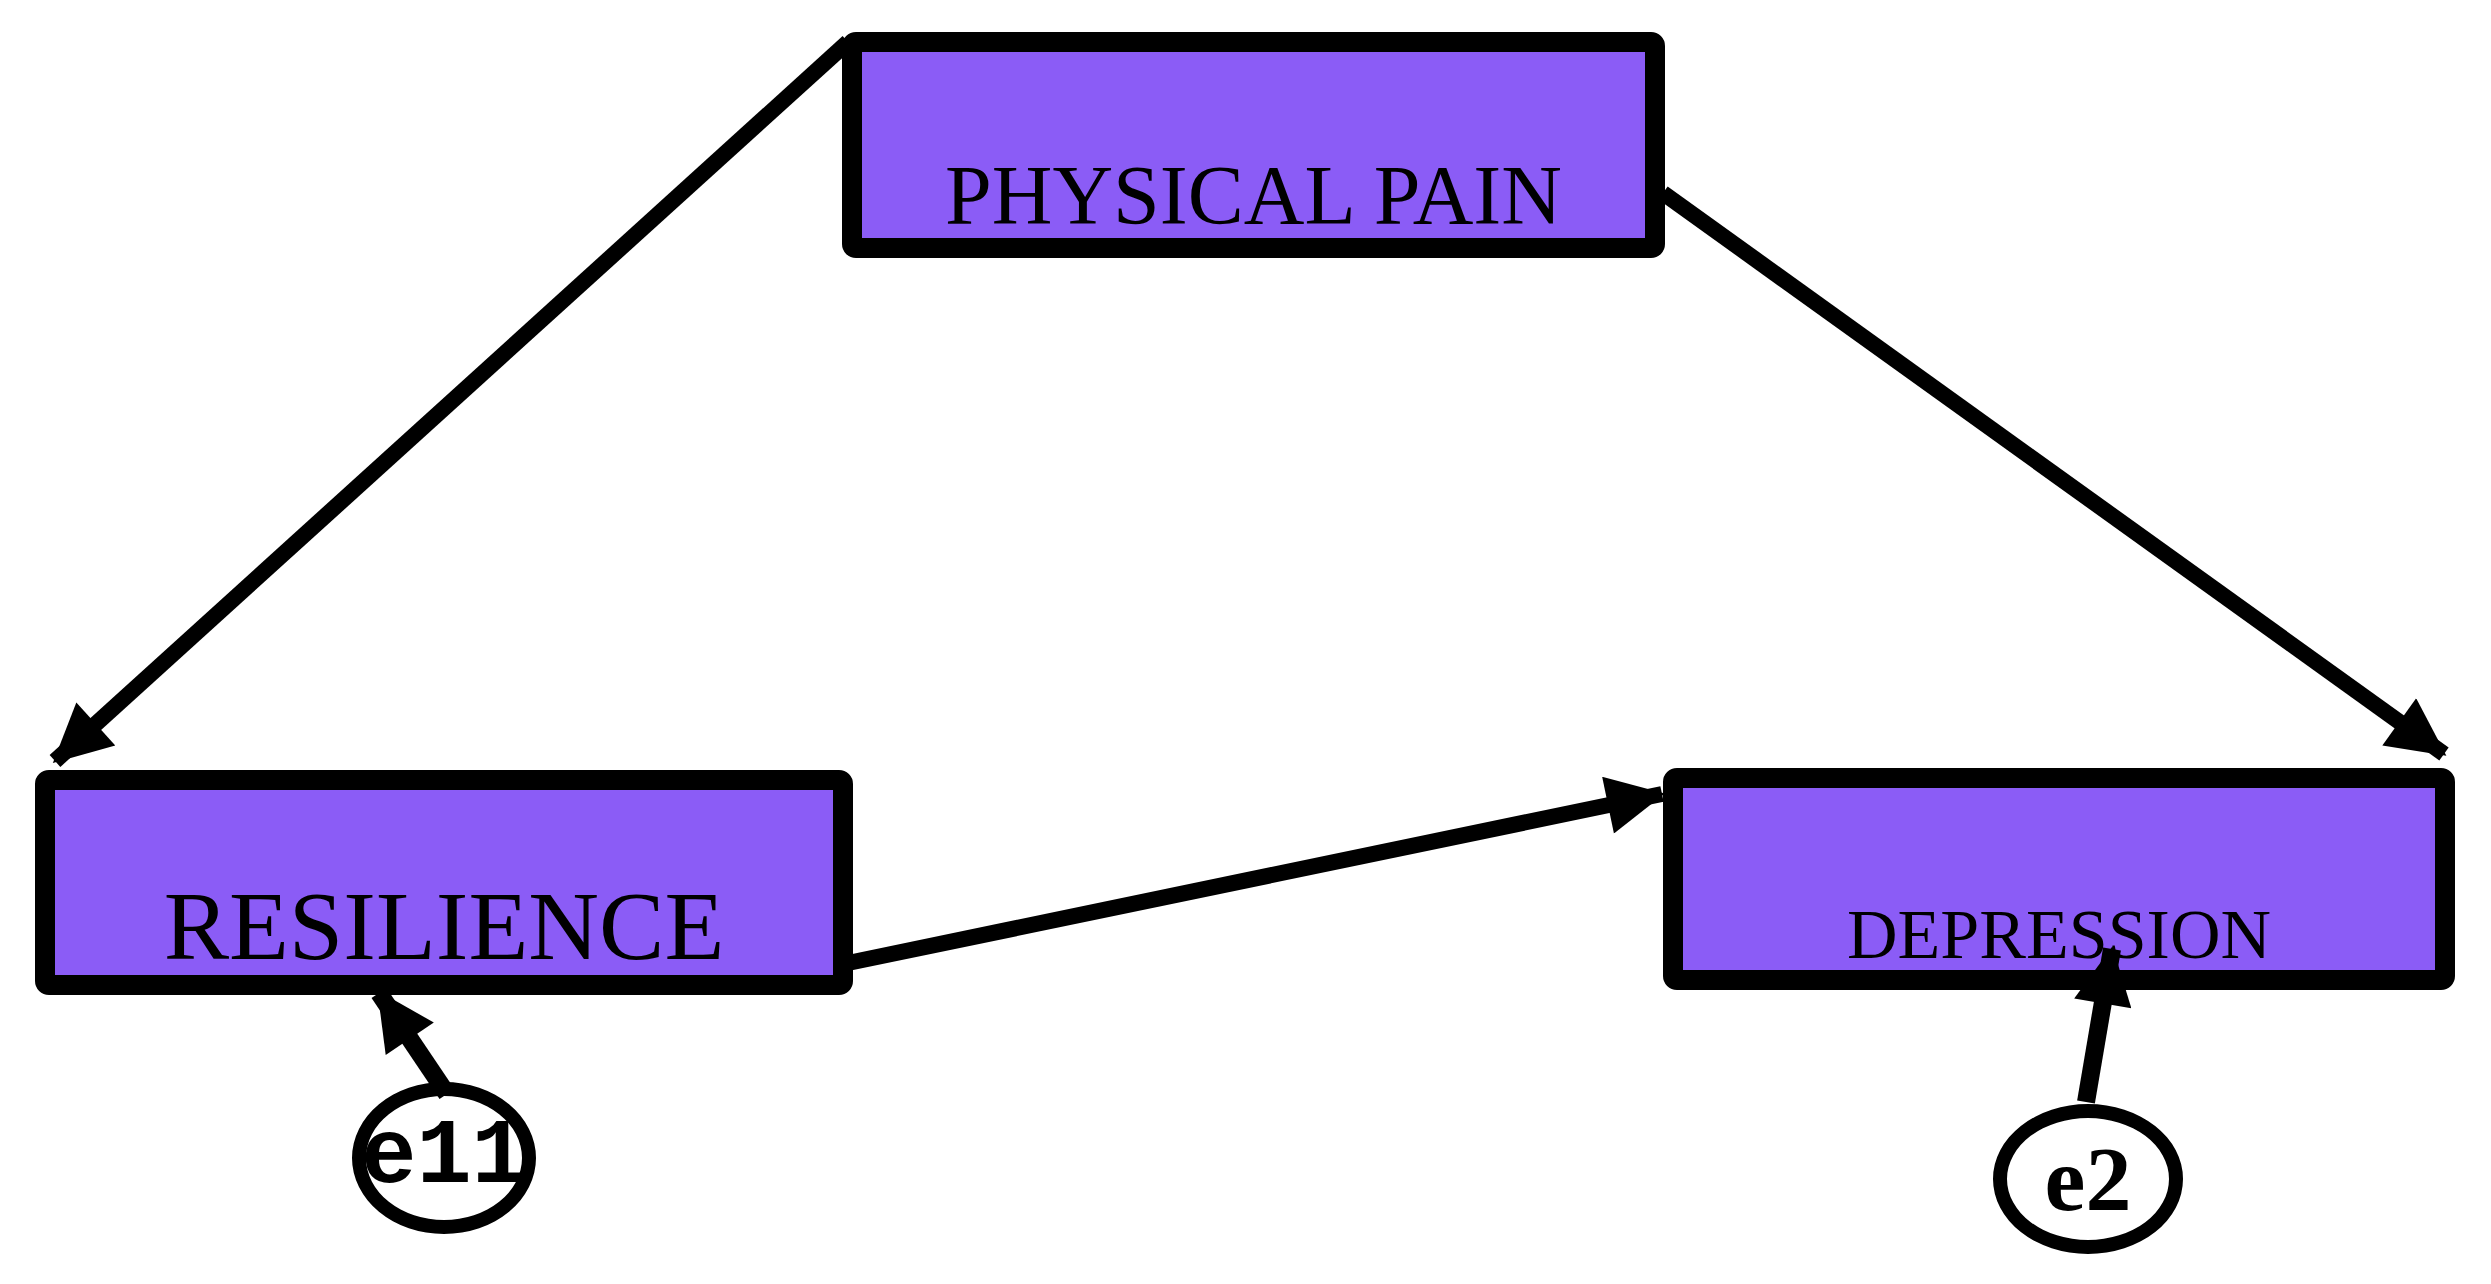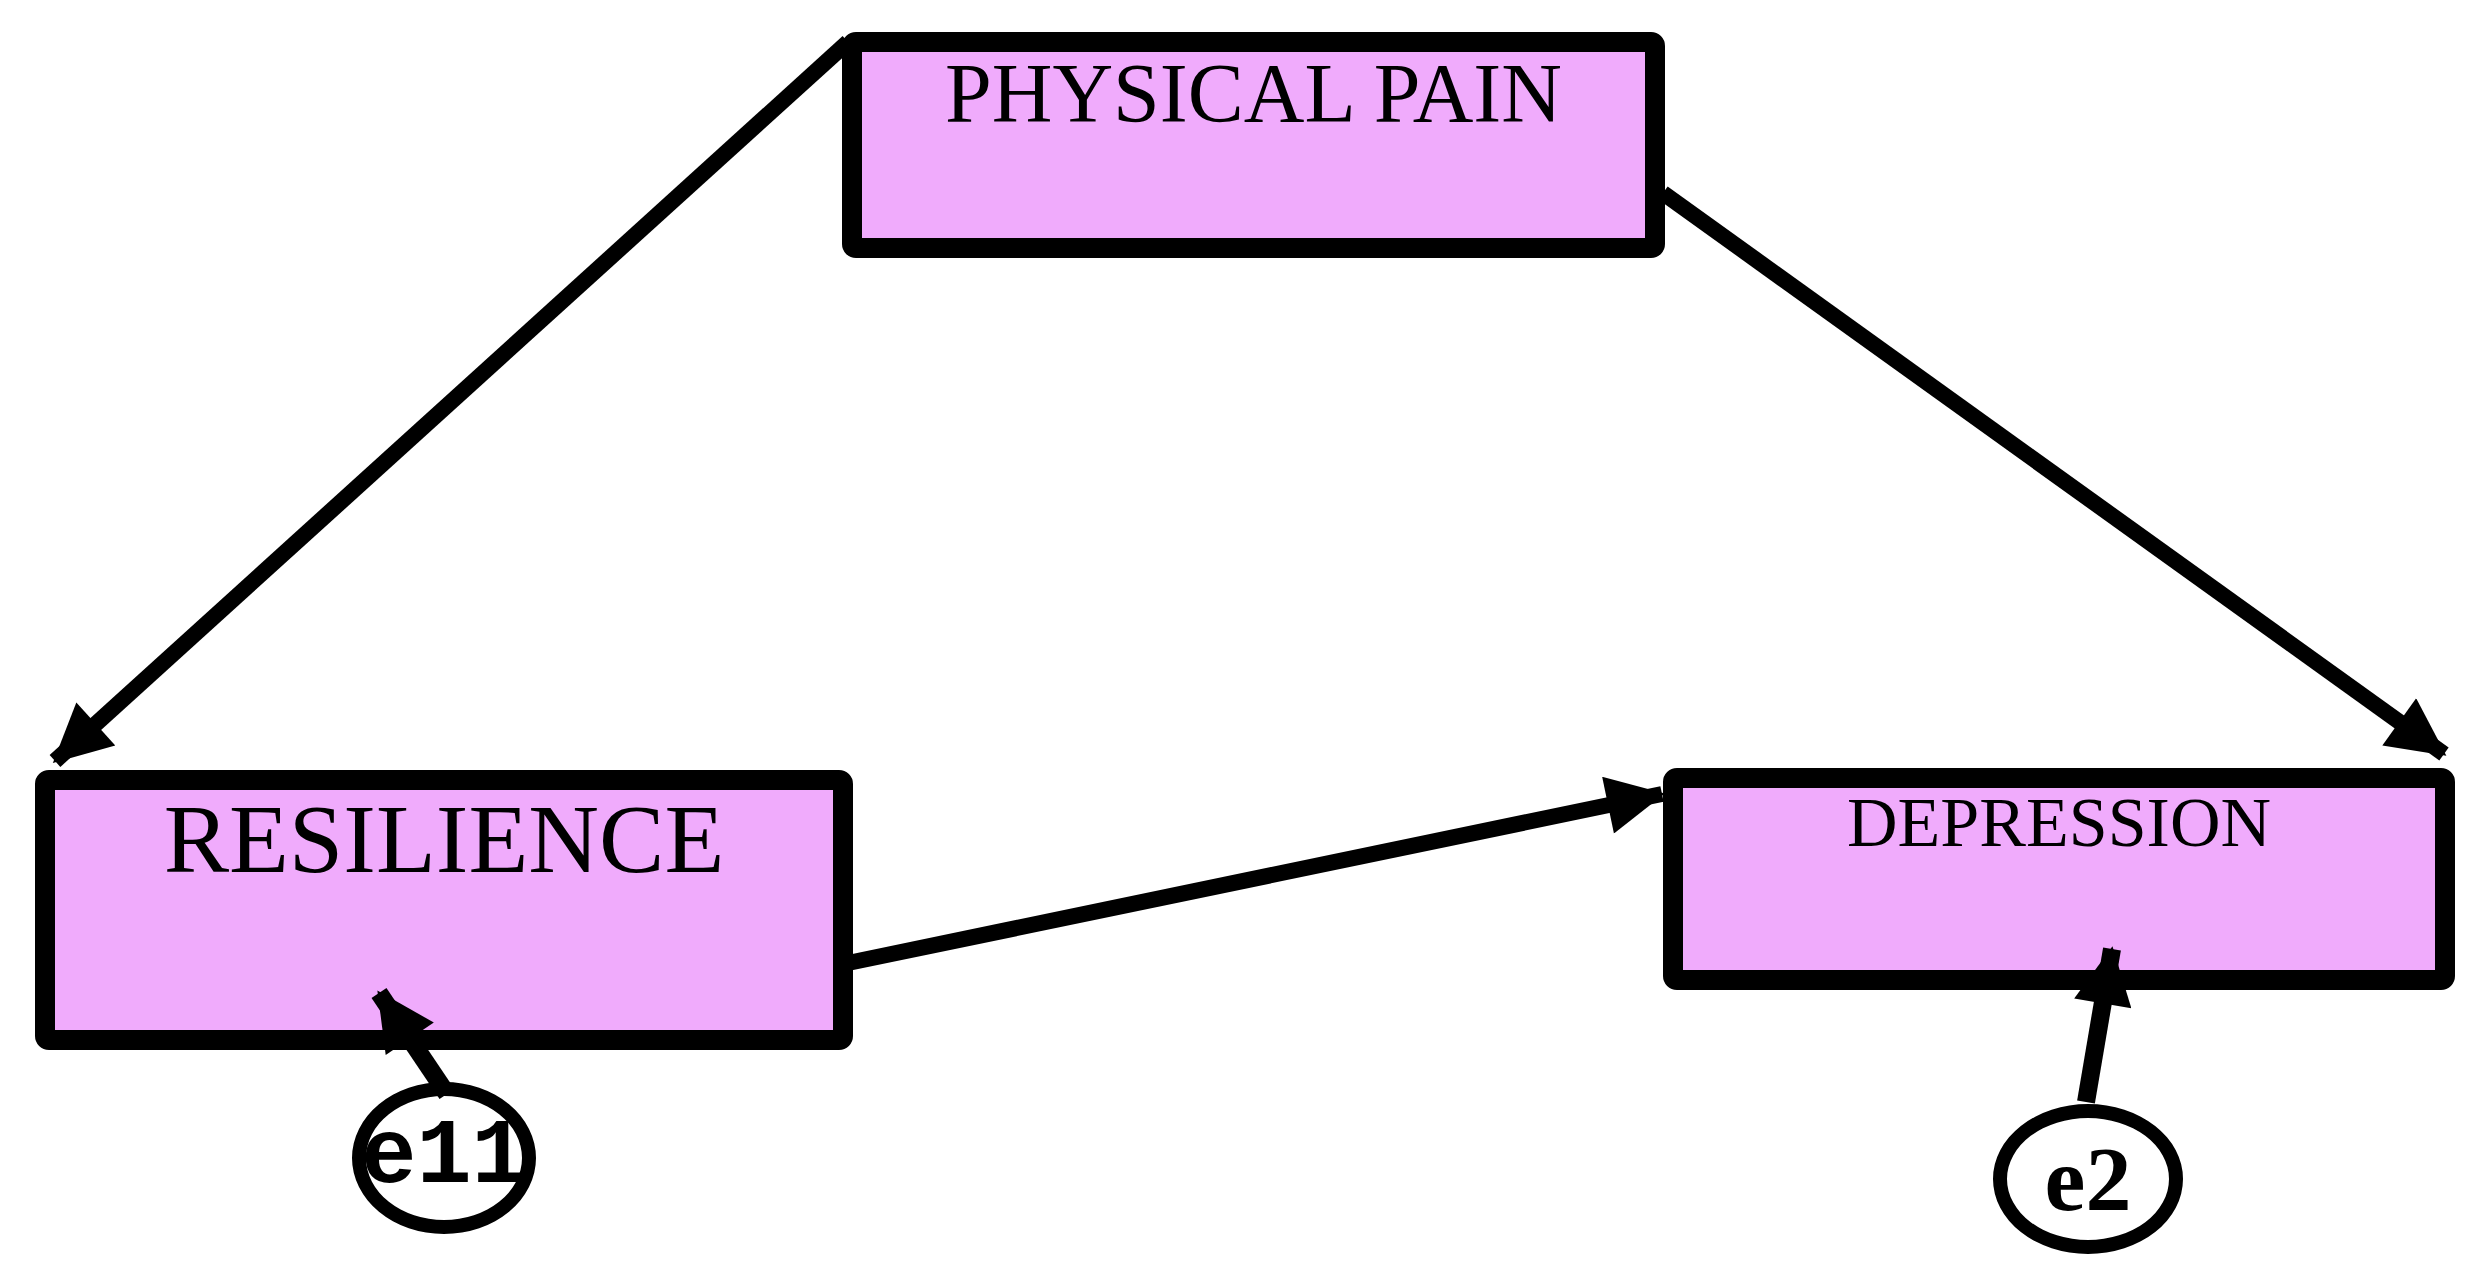--- a/index.html
+++ b/index.html
@@ -7,35 +7,35 @@
     position: relative;
     width: 2491px;
     height: 1284px;
     background: #ffffff;
     font-family: "Liberation Serif", serif;
     overflow: hidden;
   }
   .node {
     position: absolute;
     box-sizing: border-box;
-    background: #f0abfc;
+    background: #8b5cf6;
     border: 20px solid #000000;
     border-radius: 14px;
     display: flex;
-    align-items: flex-start;
+    align-items: flex-end;
     justify-content: center;
     z-index: 1;
   }
   .node-label {
     color: #000000;
     white-space: nowrap;
     line-height: 1;
   }
   .box-physical-pain { left: 842px; top: 32px;  width: 823px; height: 226px; }
-  .box-resilience    { left: 35px;  top: 770px; width: 818px; height: 280px; }
+  .box-resilience    { left: 35px;  top: 770px; width: 818px; height: 225px; }
   .box-depression    { left: 1663px;top: 768px; width: 792px; height: 222px; }
   .label-physical-pain { font-size: 84px; }
   .label-resilience    { font-size: 98px; }
   .label-depression    { font-size: 70px; }
   .ellipse {
     position: absolute;
     box-sizing: border-box;
     background: #ffffff;
     border: 14px solid #000000;
     border-radius: 50%;

